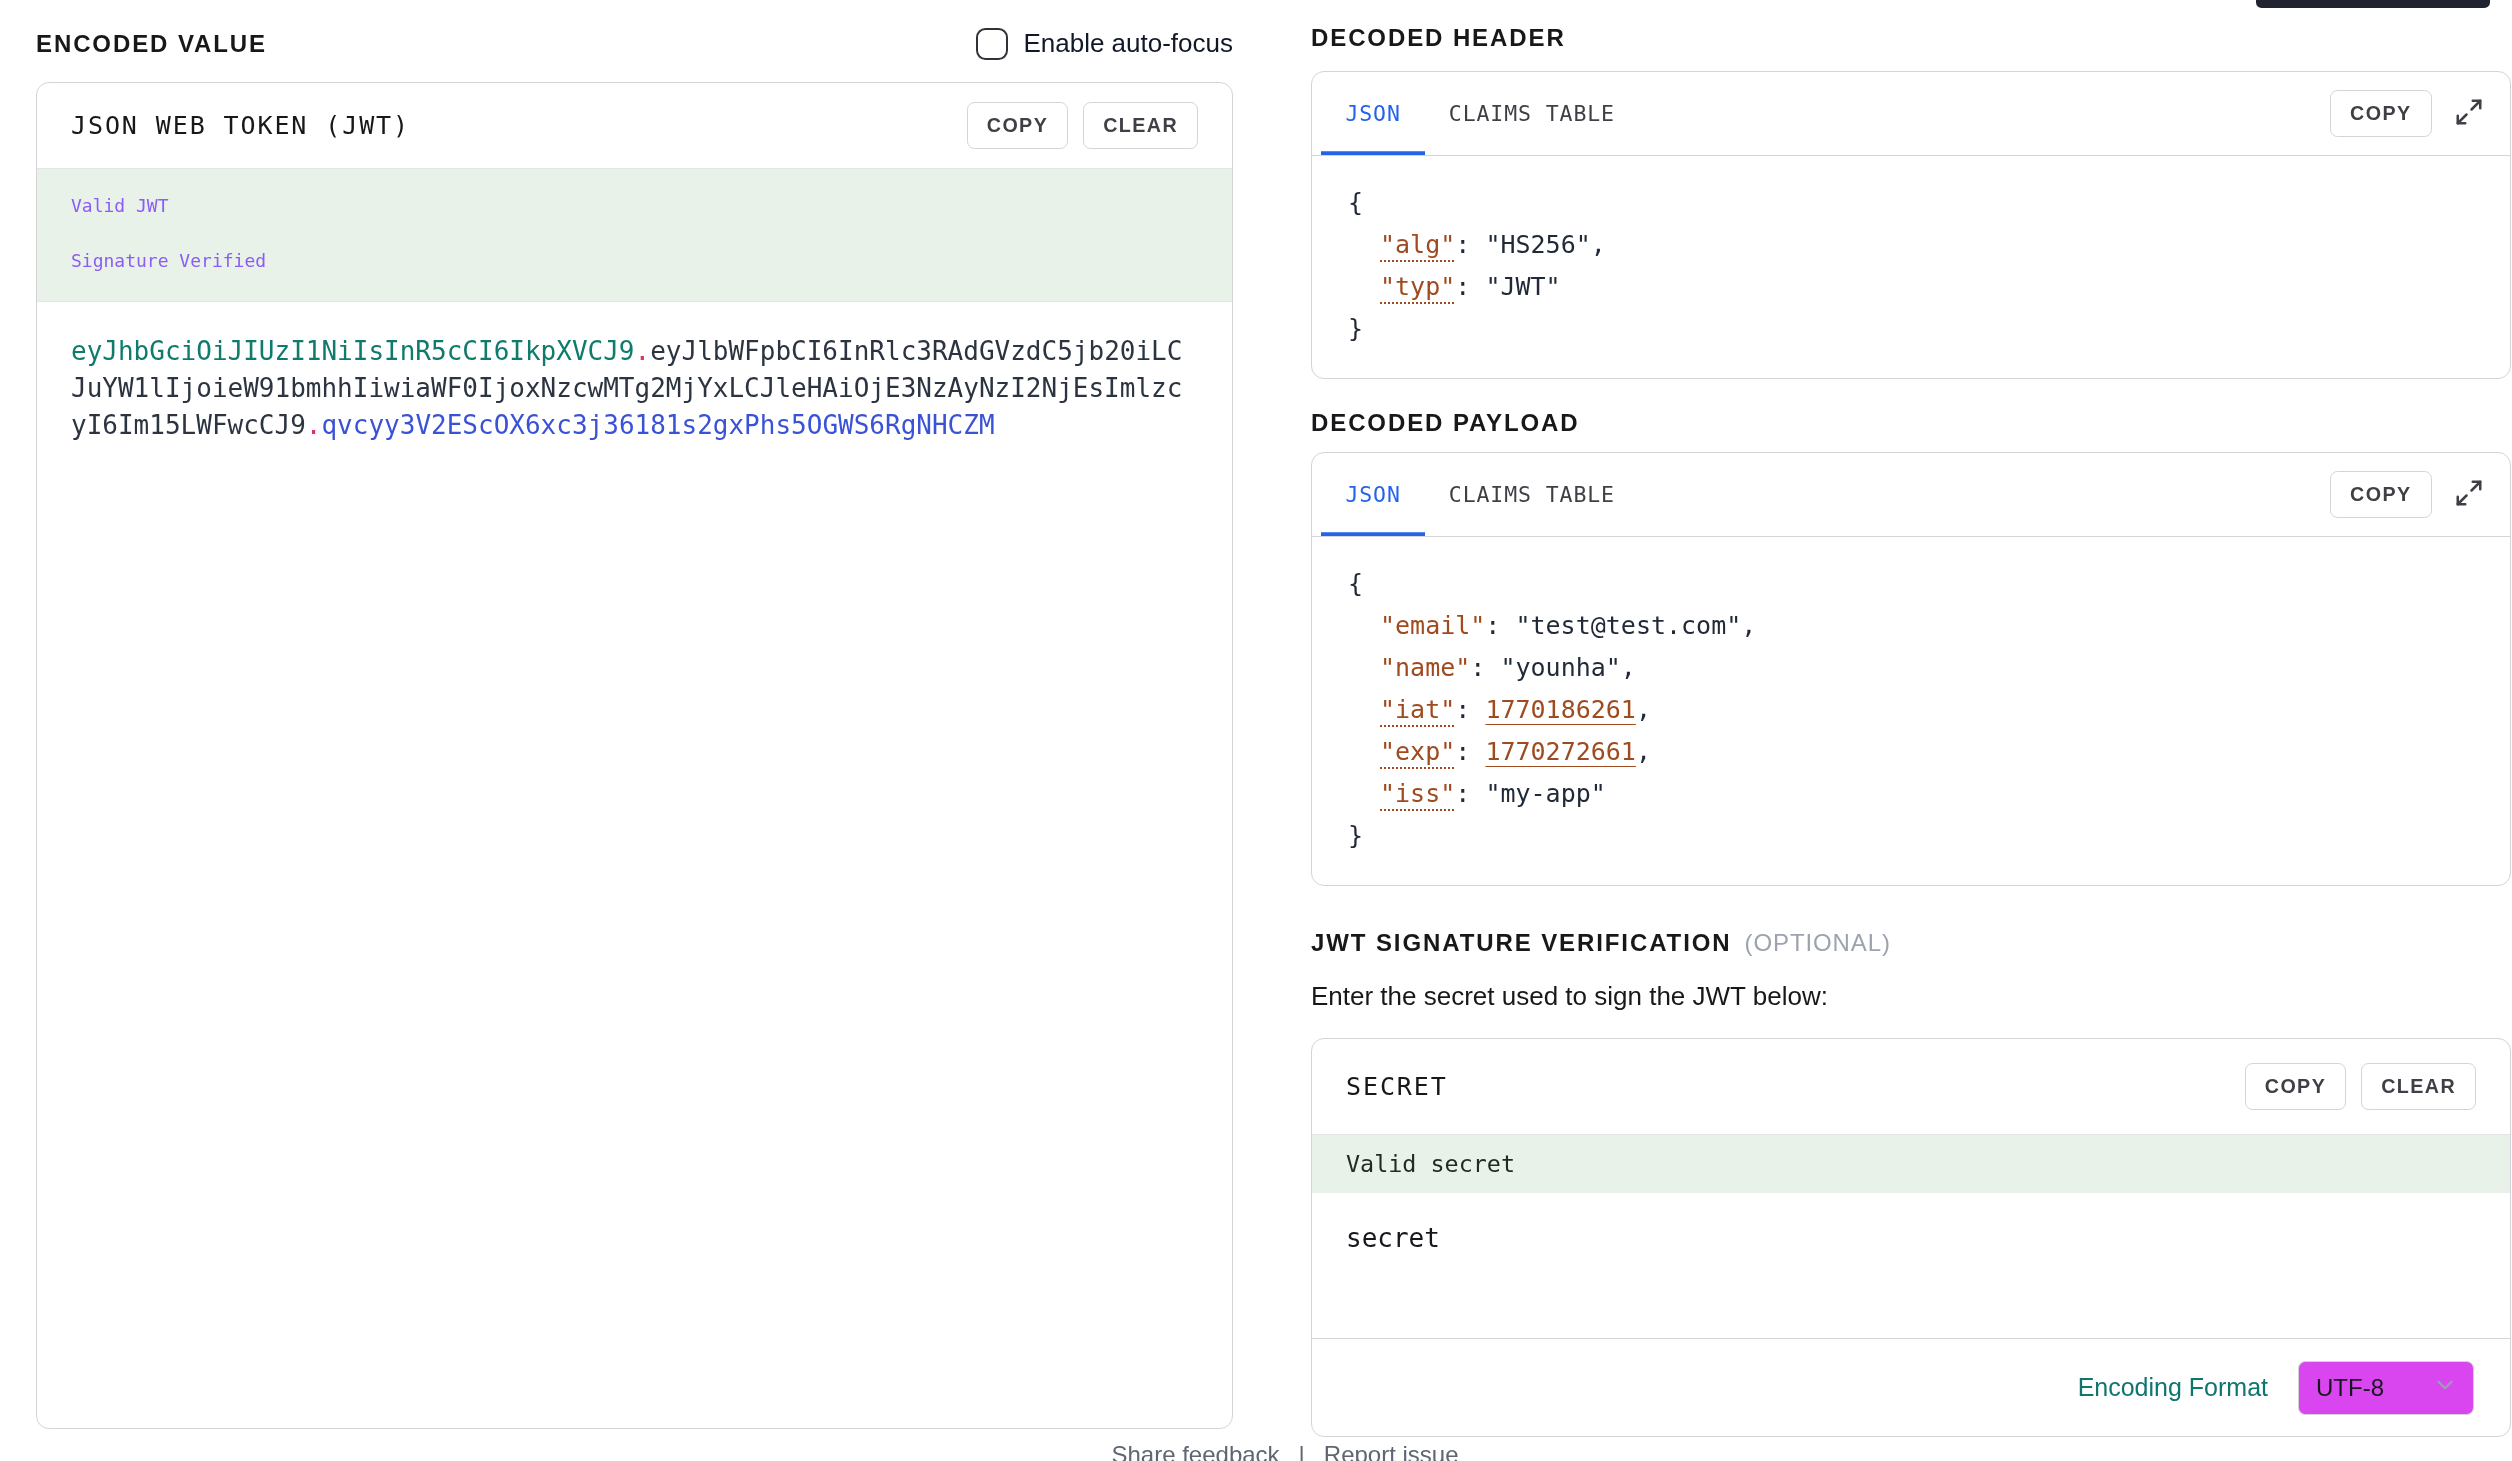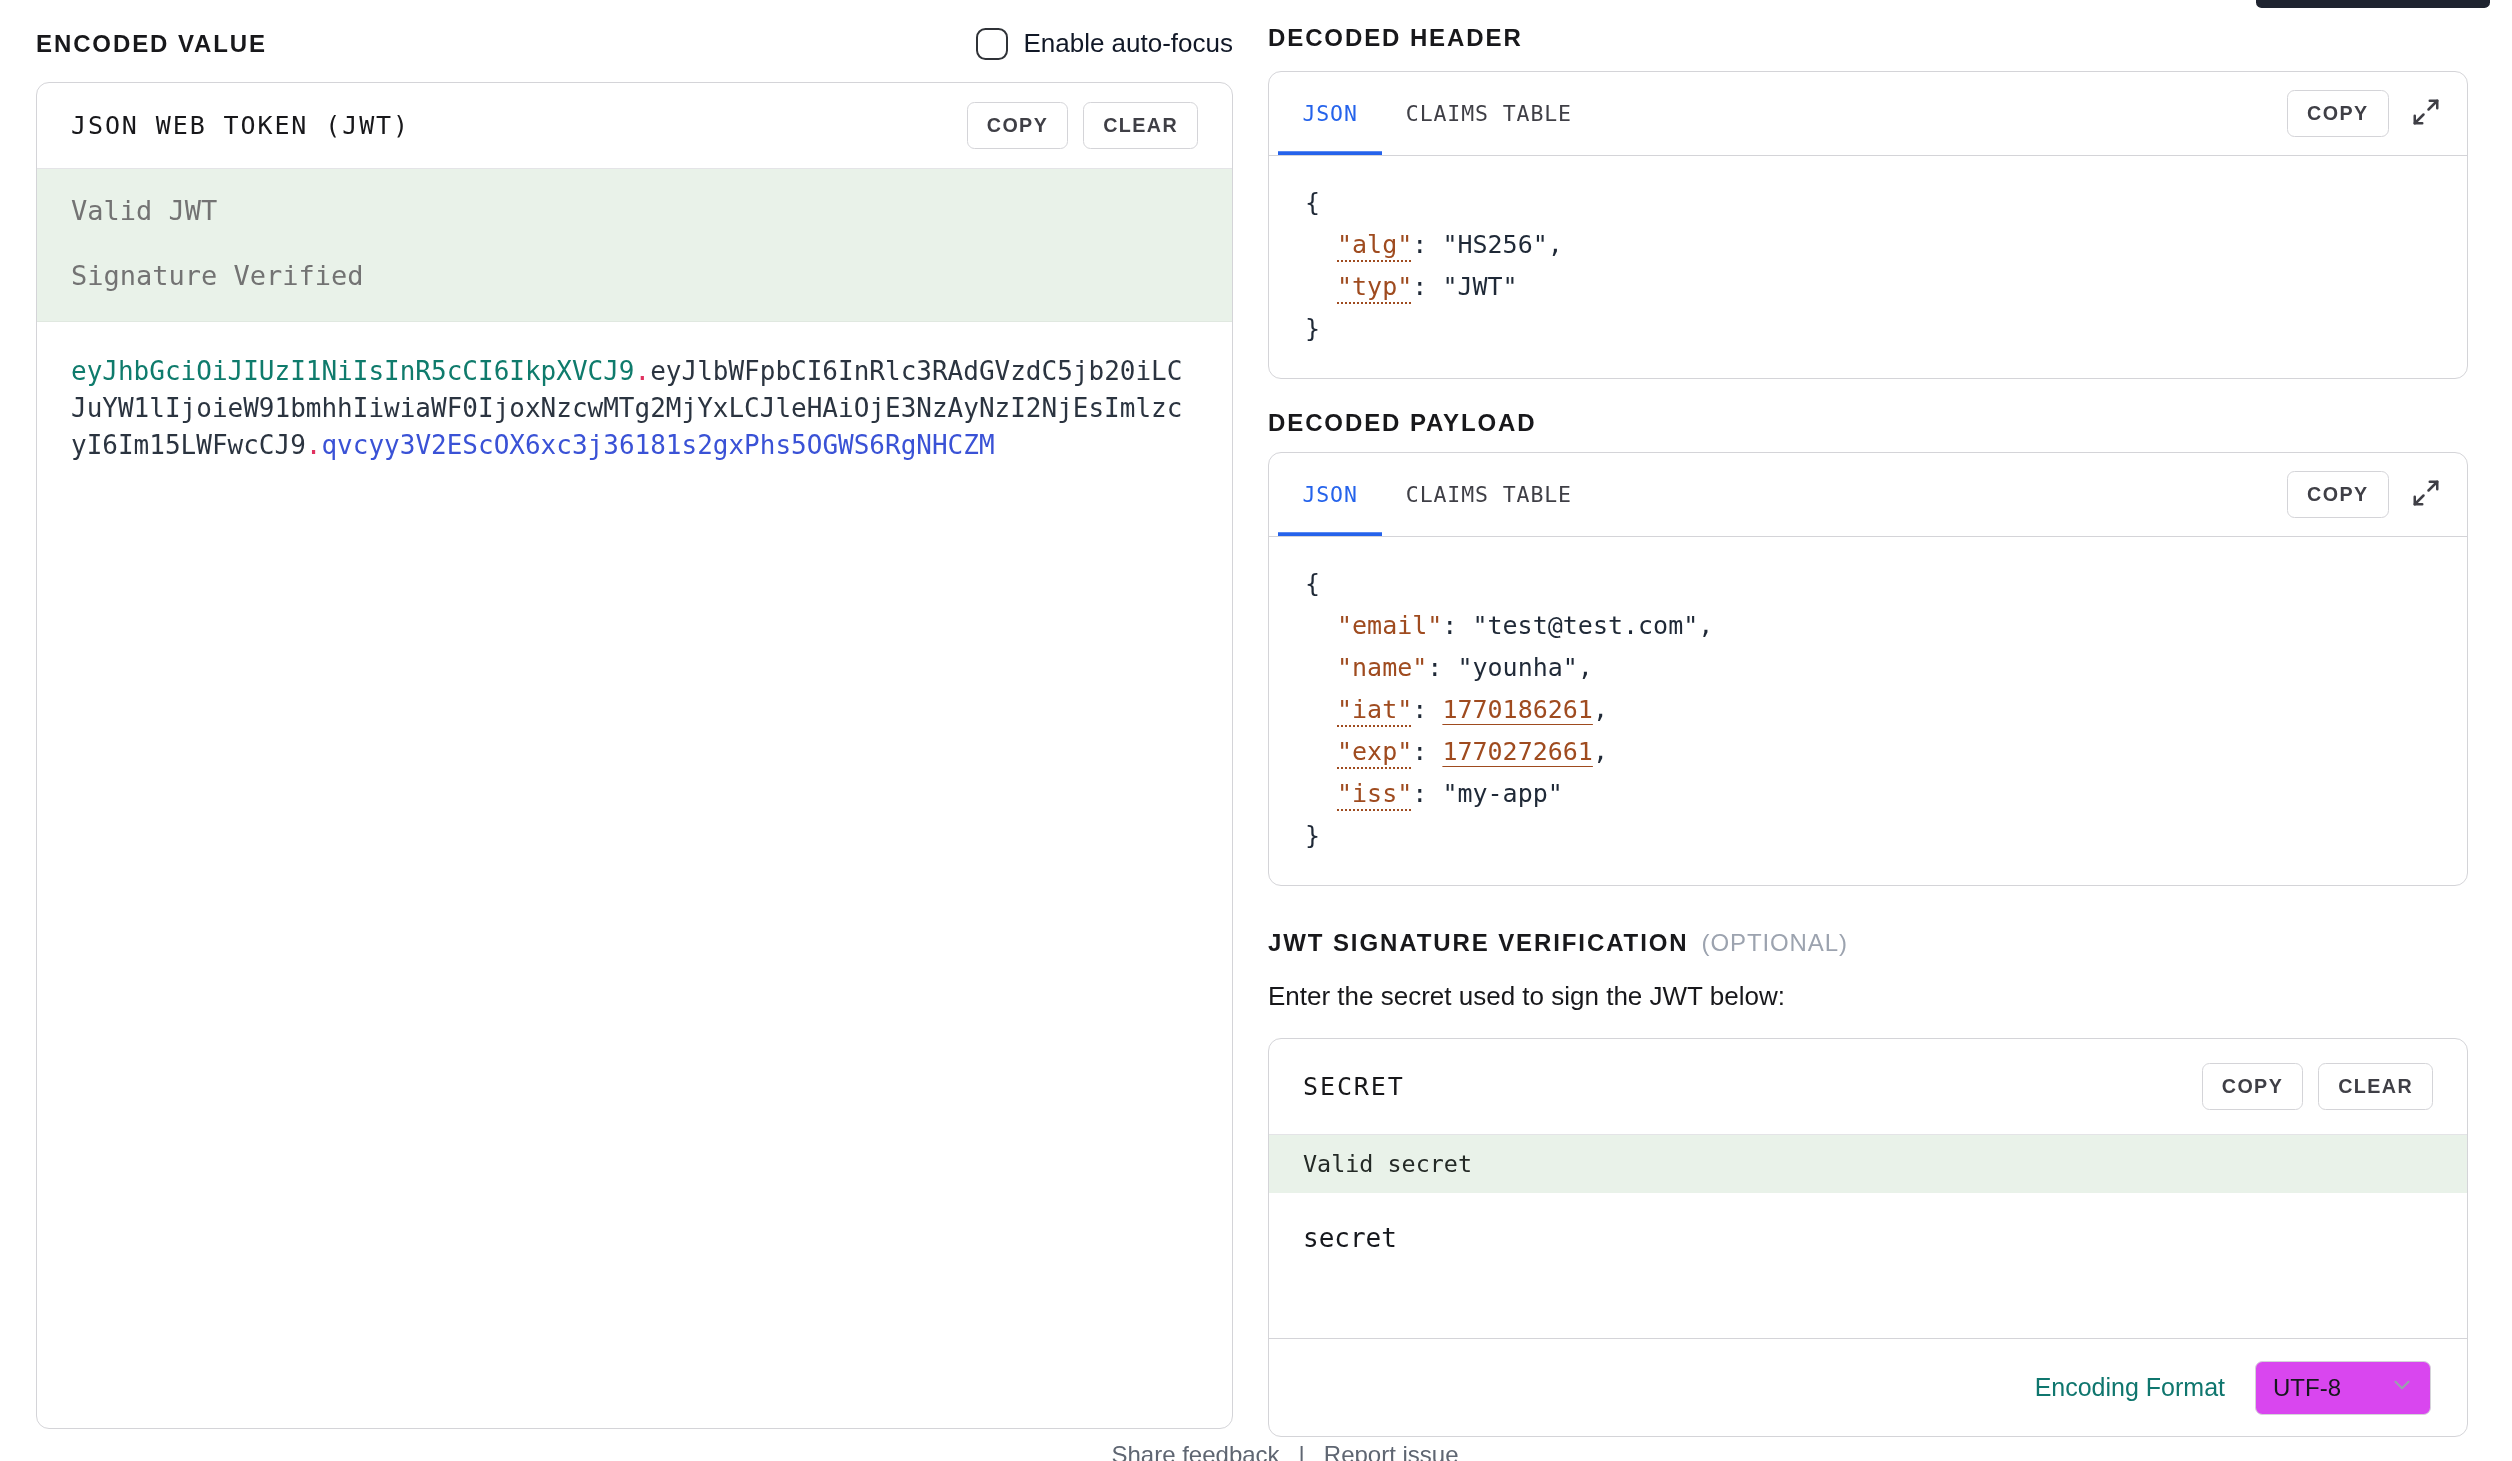--- a/index.html
+++ b/index.html
@@ -12,21 +12,21 @@
   html,body { width:2512px; height:1461px; overflow:hidden; background:#ffffff;
     font-family:"Liberation Sans", sans-serif; }
   .mono { font-family:"DejaVu Sans Mono", monospace; }
   .page { position:relative; width:2512px; height:1461px; }
 
   .top-right-partial { position:absolute; top:0; right:22.5px; width:234px; height:8.4px;
     background:#1f2430; border-radius:0 0 5.6px 5.6px; }
 
   .col { position:absolute; top:0; }
   .col-left  { left:36px;  width:1197px; }
-  .col-right { left:1268px; width:1200px; }
+  .col-right { left:1311px; width:1200px; }
 
   .col-header { display:flex; align-items:center; justify-content:space-between;
     height:82px; padding-top:5.6px; }
   .col-right .col-header { height:71px; }
   .section-title { font-size:24px; font-weight:700; letter-spacing:1.9px; color:var(--text-dark); }
 
   .autofocus { display:flex; align-items:center; gap:15px; cursor:pointer; }
   .checkbox { width:32px; height:32px; border:2.8px solid #2f3237; border-radius:9.4px; background:#fff; }
   .autofocus-label { font-size:26px; color:#111827; }
 
@@ -36,21 +36,21 @@
   .encoded-panel { height:1347px; display:flex; flex-direction:column; }
   .panel-header { display:flex; align-items:center; justify-content:space-between;
     padding:0 34px; height:86px; border-bottom:0.9px solid #e4e4e7; flex:none; }
   .panel-title { font-size:25px; letter-spacing:1.9px; color:var(--text-dark); }
   .btn-group { display:flex; gap:15px; }
   .btn { font-family:"Liberation Sans", sans-serif; font-size:19.7px; letter-spacing:1.4px;
     font-weight:600; color:#3f3f46; background:#fff; border:0.9px solid var(--border);
     border-radius:7.5px; height:47px; padding:0 19px; display:flex; align-items:center; cursor:pointer; }
   .status-area { background:var(--status-bg); padding:26px 34px 30px; display:flex;
     flex-direction:column; gap:34px; border-bottom:0.9px solid #e0e8e0; flex:none; }
-  .status-line { font-family:"DejaVu Sans Mono", monospace; font-size:27px; color:#737373; }
+  .status-line { font-family:"DejaVu Sans Mono", monospace; font-size:18px; color:#8b5cf6; }
   .token-area { padding:31px 34px; font-size:26px; line-height:37px; word-break:break-all;
     flex:1; cursor:text; }
   .tok-header { color:var(--token-header); }
   .tok-dot { color:var(--token-dot); }
   .tok-payload { color:var(--token-payload); }
   .tok-signature { color:var(--token-signature); }
 
   
   .tab-bar { display:flex; align-items:stretch; height:84px; border-bottom:0.9px solid var(--border);
     padding-left:9.4px; }

